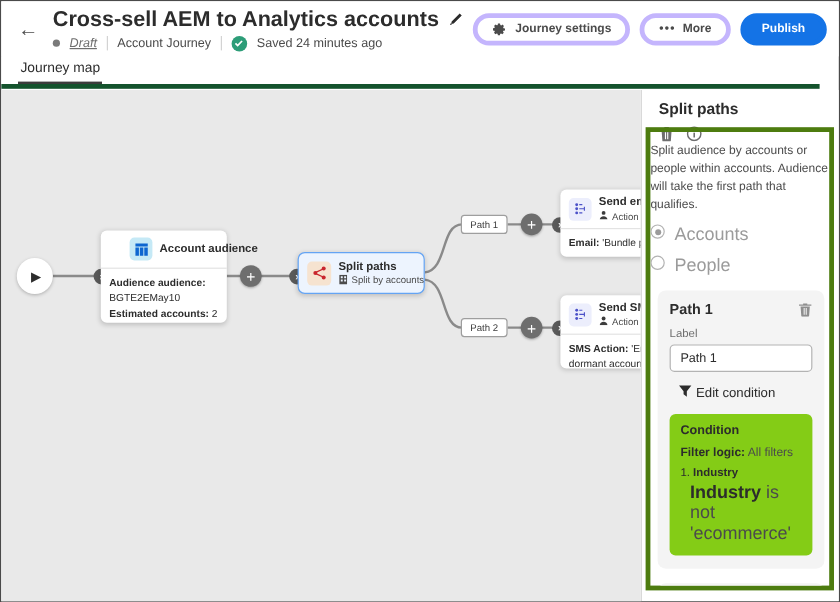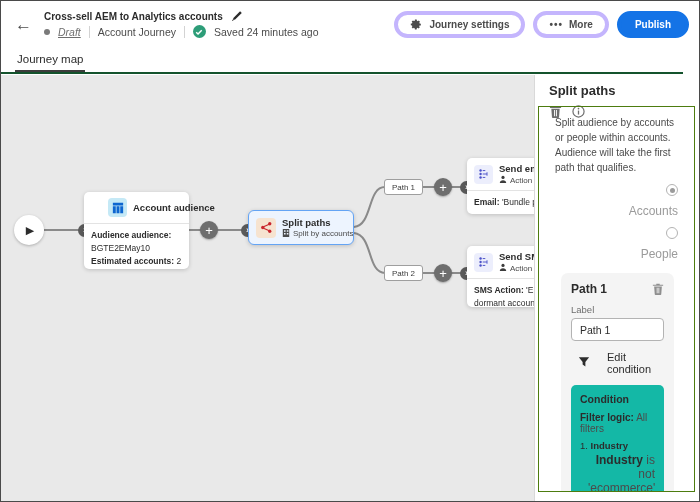--- a/index.html
+++ b/index.html
@@ -5,33 +5,33 @@
   * { margin:0; padding:0; box-sizing:border-box; }
   html,body { background:#fff; }
   body { font-family:"Liberation Sans", sans-serif; color:#2c2c2c; }
   .app { position:relative; width:700px; height:502px; border:1px solid #4a4a4a; background:#fff; overflow:hidden; }
 
   
   .topbar { position:absolute; top:0; left:0; right:0; height:46px; display:flex; align-items:center; padding:0 10px 0 14px; background:#fff; }
   .back-btn { font-size:17px; color:#4b4b4b; margin-right:12px; cursor:pointer; line-height:1; }
   .title-block { display:flex; flex-direction:column; gap:3px; }
   .title-row { display:flex; align-items:center; gap:8px; }
-  .journey-title { font-size:10px; font-weight:bold; color:#2c2c2c; }
+  .journey-title { font-size:18px; font-weight:bold; color:#2c2c2c; }
   .meta-row { display:flex; align-items:center; gap:8px; font-size:10.5px; color:#4b4b4b; }
   .status-dot { width:6px; height:6px; border-radius:50%; background:#7a7a7a; }
   .draft { font-style:italic; color:#6e6e6e;text-decoration:underline; }
   .vsep { width:1px; height:12px; background:#d3d3d3; }
   .check-circle { width:13px; height:13px; border-radius:50%; background:#2D9D78; display:flex; align-items:center; justify-content:center; }
   .actions { margin-left:auto; display:flex; align-items:center; gap:8px; }
   .btn { height:27px; display:flex; align-items:center; gap:6px; padding:0 12px; border:4px solid #c4b5fd; border-radius:14px; background:#fff; font-size:10px; font-weight:bold; color:#4b4b4b; cursor:pointer; }
   .btn.primary { background:#1473E6; border-color:#1473E6; color:#fff; padding:0 14px; }
   .more-dots { letter-spacing:1px; font-weight:bold; color:#4b4b4b; }
 
   
-  .tabbar { position:absolute; top:46px; left:0; right:16px; height:27px; border-bottom:2px solid #14532d; padding-left:14px; display:flex; align-items:flex-end; background:#fff; }
+  .tabbar { position:absolute; top:46px; left:0; right:16px; height:27px; border-bottom:4px solid #14532d; padding-left:14px; display:flex; align-items:flex-end; background:#fff; }
   .tab { font-size:11.5px; color:#2c2c2c; padding:0 2px 5px; border-bottom:2.5px solid #3c3c3c; cursor:pointer; }
 
   
   .main { position:absolute; top:74px; left:0; right:0; bottom:0; }
   .canvas { position:absolute; left:0; top:0; width:533px; height:428px; background:#e9e9e9; overflow:hidden; }
   .connectors { position:absolute; left:0; top:0; }
 
   .node-circle { position:absolute; background:#fff; border-radius:50%; box-shadow:0 1px 3px rgba(0,0,0,.25); display:flex; align-items:center; justify-content:center; cursor:pointer; }
   .play-node { left:13px; top:140px; width:30px; height:30px; font-size:11px; color:#2c2c2c; }
   .play-node span { margin-left:2px; }
@@ -58,38 +58,38 @@
 
   .path-pill { position:absolute; width:39px; height:16px; background:#fff; border:1px solid #9e9e9e; border-radius:3px; font-size:8px; color:#3c3c3c; display:flex; align-items:center; justify-content:center; cursor:pointer; }
   .pill-1 { left:383px; top:104px; }
   .pill-2 { left:383px; top:190px; }
 
   
   .panel { position:absolute; left:533px; top:0; right:0; bottom:0; background:#fff; border-left:1px solid #d9d9d9; }
   .panel-title { margin:8px 0 0 14px; font-size:13px; font-weight:bold; color:#2c2c2c; }
   .panel-icons { margin:7px 0 0 14px; display:flex; align-items:center; gap:10px; }
   .icon-btn { cursor:pointer; display:flex; }
-  .annotation { position:absolute; top:31px; left:3px; right:4px; bottom:9px; border:1px solid #4d7c0f; overflow:hidden; padding:8px 16px; }
+  .annotation { position:absolute; top:31px; left:3px; right:4px; bottom:9px; border:4px solid #4d7c0f; overflow:hidden; padding:8px 0; }
   .panel-desc { font-size:10px; line-height:1.5; color:#4b4b4b; }
   .splitby-row { margin-top:11px; display:flex; align-items:center; gap:6px; font-size:10.5px; color:#4b4b4b; }
-  .radio-row { margin-top:9px; display:flex; align-items:flex-end; gap:8px; font-size:12px; color:#9b9b9b; cursor:pointer;flex-direction:column; }
+  .radio-row { margin-top:9px; display:flex; align-items:flex-start; gap:8px; font-size:15px; color:#9b9b9b; cursor:pointer; }
   .radio { width:12px; height:12px; border-radius:50%; border:1.5px solid #b3b3b3; background:#fff; flex:none; position:relative; }
   .radio.selected::after { content:""; position:absolute; left:2.5px; top:2.5px; width:5px; height:5px; border-radius:50%; background:#9b9b9b; }
 
   .path-section { margin:12px 4px 0 6px; background:#f4f4f4; border-radius:7px; padding:9px 10px 11px; }
   .path-head { display:flex; align-items:center; justify-content:space-between; }
   .path-title { font-size:12px; font-weight:bold; color:#2c2c2c; }
   .label-cap { margin-top:8px; font-size:9.5px; color:#6e6e6e; }
   .label-input { margin-top:3px; width:100%; height:23px; border:1px solid #b3b3b3; border-radius:4px; padding:0 8px; font-size:10.5px; color:#2c2c2c; font-family:"Liberation Sans", sans-serif; background:#fff; }
-  .edit-row { margin-top:10px; margin-left:7px; display:flex; align-items:center; gap:17px; font-size:11px; color:#2c2c2c; cursor:pointer; }
-  .cond-box { margin-top:10px; background:#14b8a6; border-radius:5px; padding:8px 9px 10px; }
+  .edit-row { margin-top:10px; margin-left:7px; display:flex; align-items:center; gap:3px; font-size:11px; color:#2c2c2c; cursor:pointer; }
+  .cond-box { margin-top:10px; background:#84cc16; border-radius:5px; padding:8px 9px 10px; }
   .cond-title { font-size:10.5px; font-weight:bold; color:#2c2c2c; }
   .cond-line { margin-top:7px; font-size:10px; color:#4b4b4b; }
   .cond-rule { margin-top:6px; font-size:9.5px; color:#2c2c2c; }
-  .cond-rule-detail { margin-left:8px; margin-top:2px; font-size:12px; color:#4b4b4b;text-align:right; }
+  .cond-rule-detail { margin-left:8px; margin-top:2px; font-size:15px; color:#4b4b4b; }
 </style>
 </head>
 <body>
 
 <div class="app">
 
   <div class="topbar">
     <div class="back-btn">←</div>
     <div class="title-block">
       <div class="title-row">

